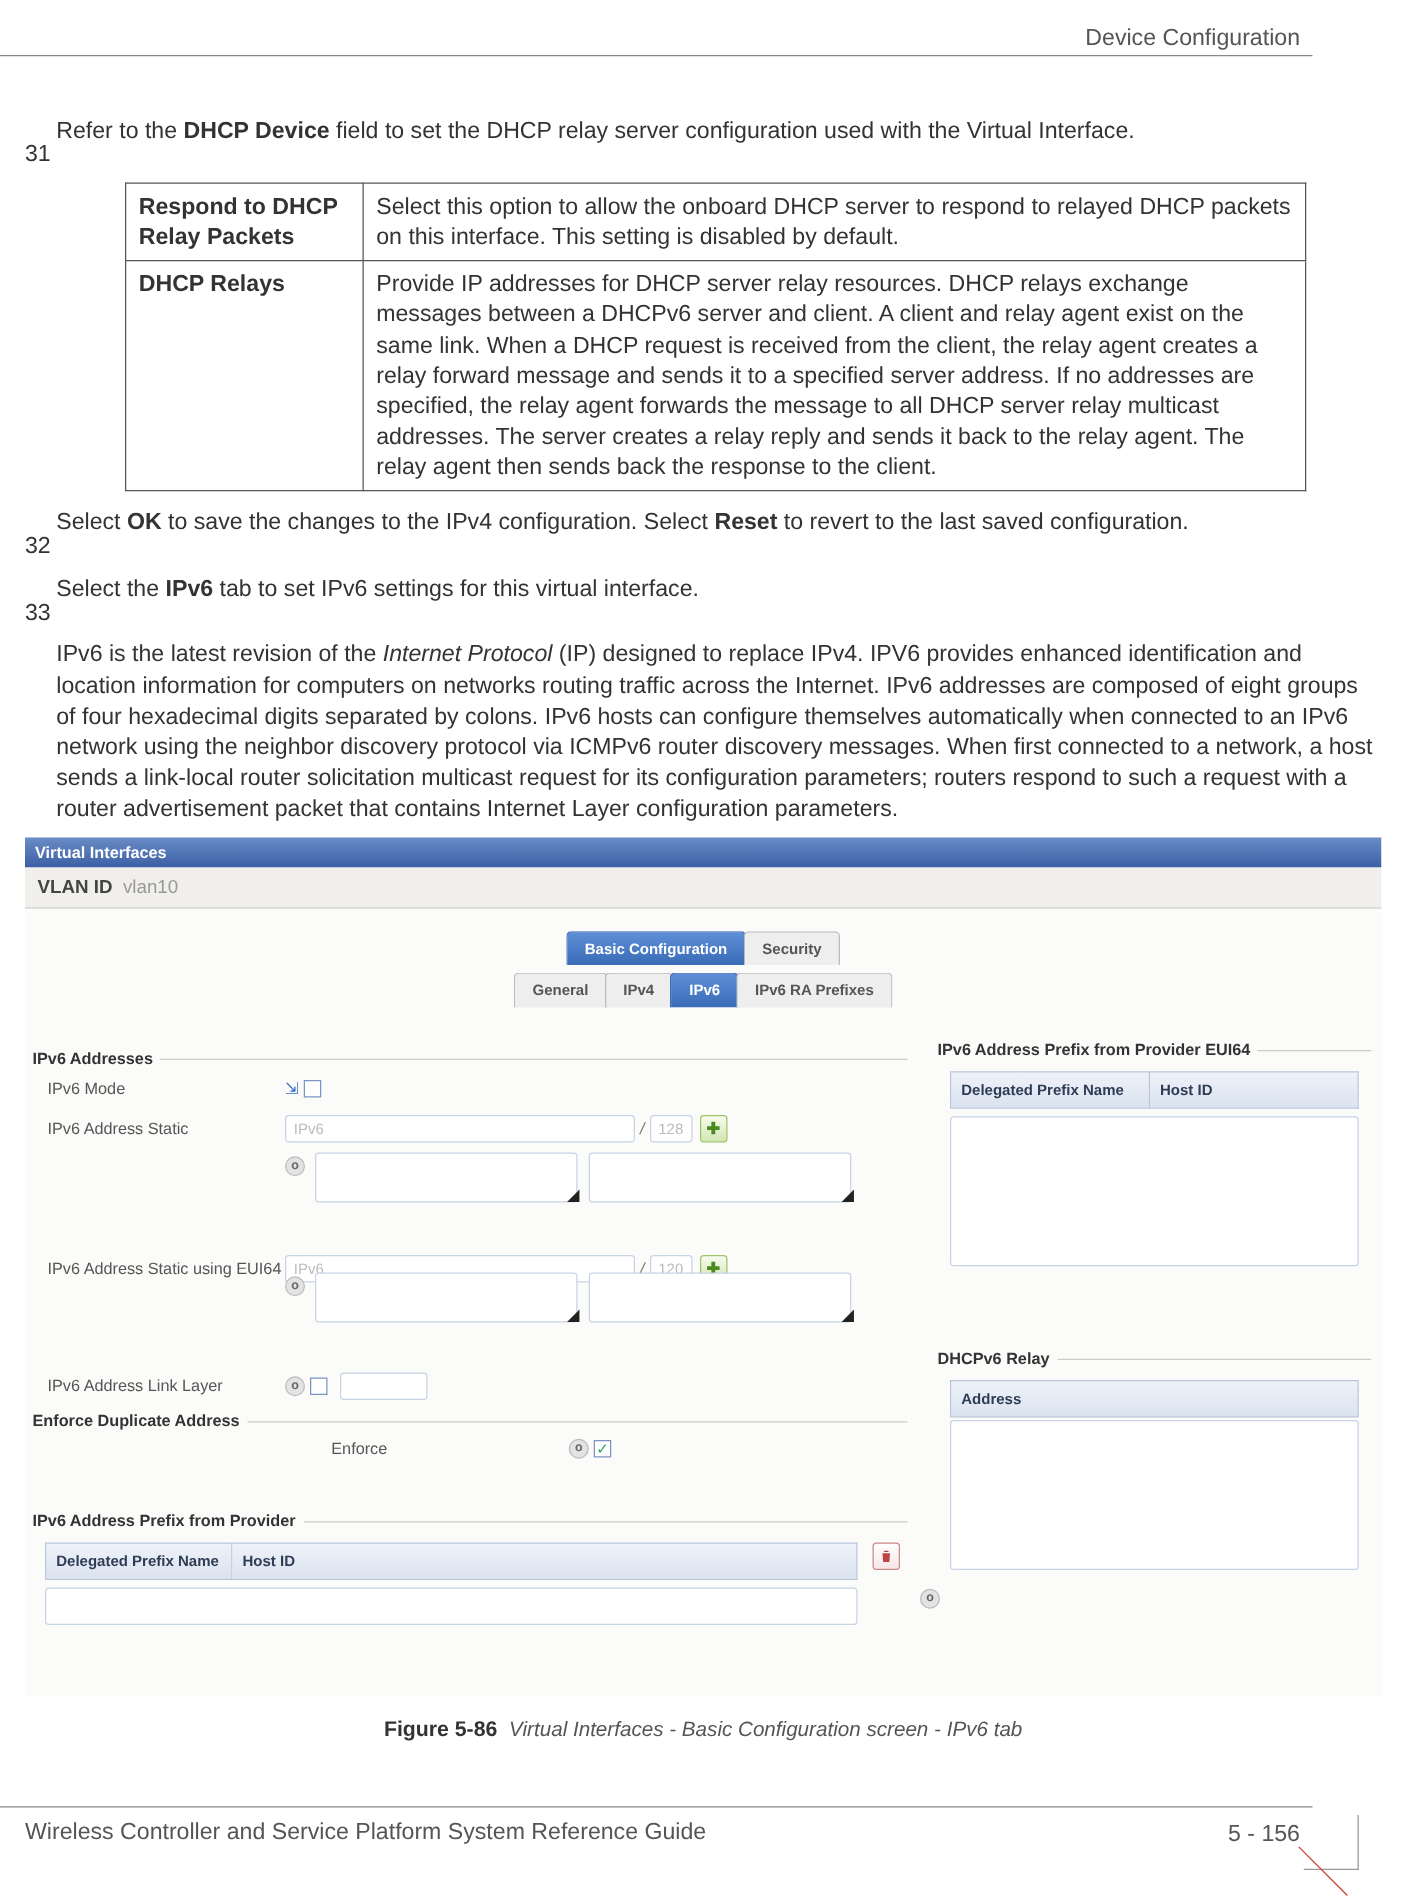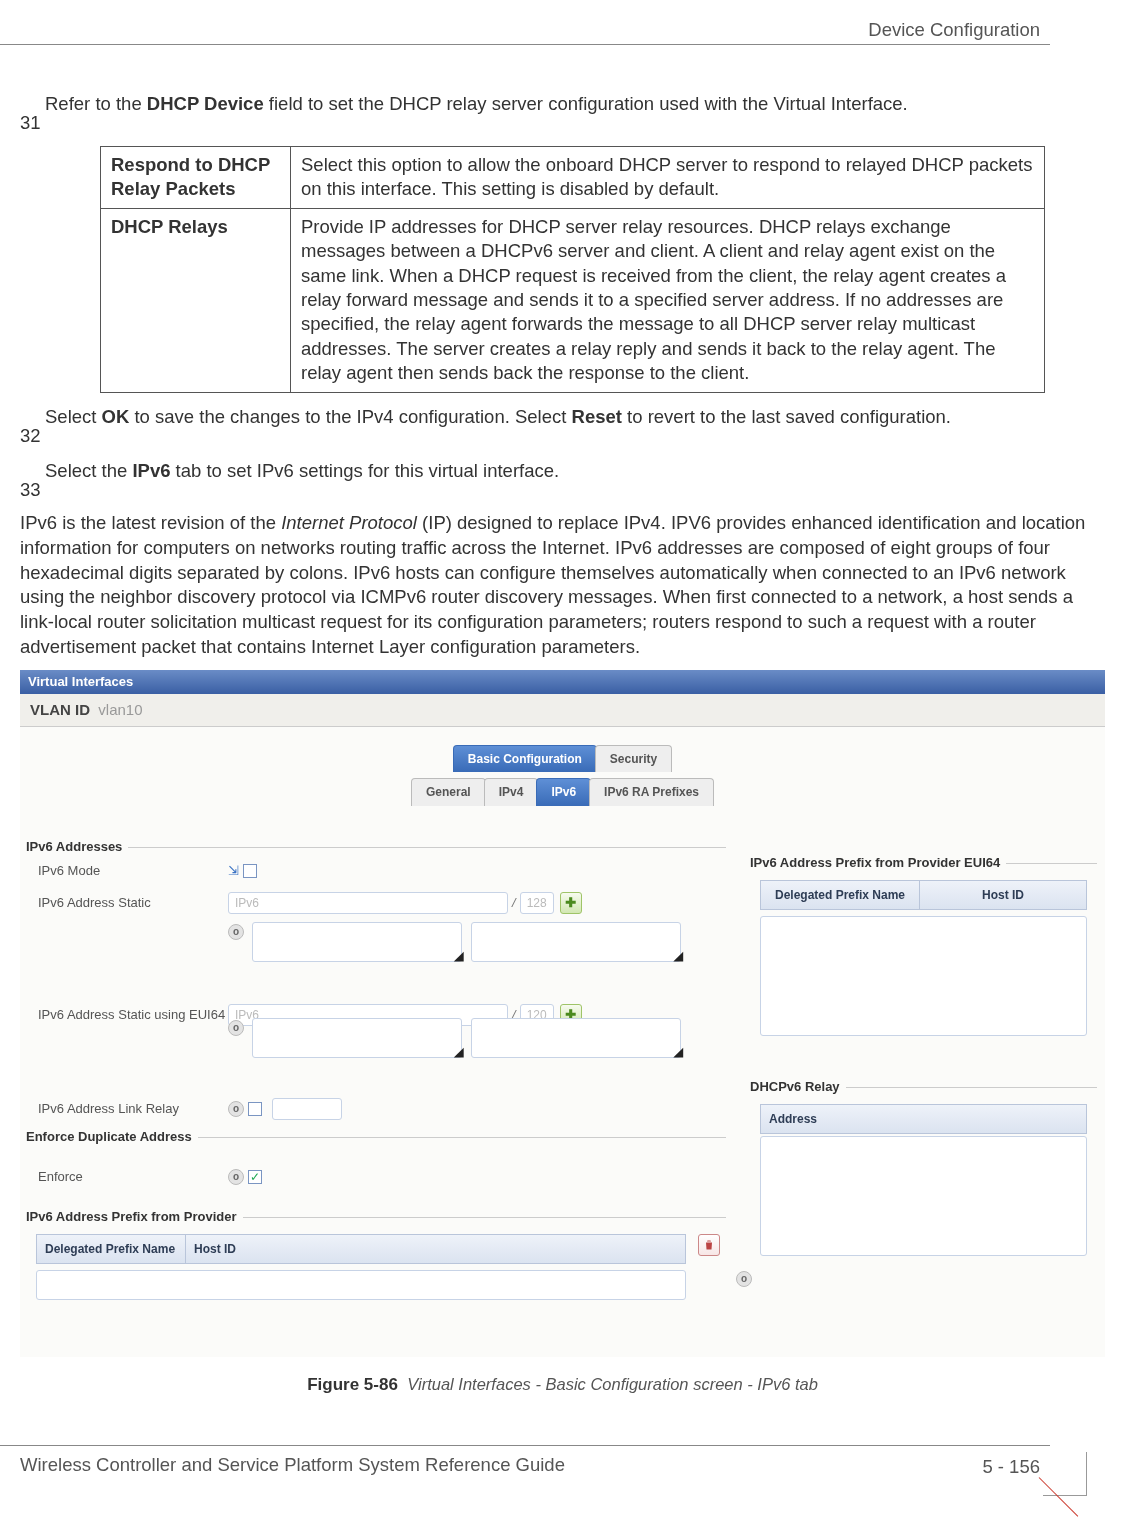--- a/index.html
+++ b/index.html
@@ -42,20 +42,21 @@
   .step-num {
     width: 25px;
     flex-shrink: 0;
     text-align: left;
     margin-top: 19px;
   }
   .step-body {
     flex: 1;
   }
   .indent-body {
+    margin-left: 25px;
   }
   .bold {
     font-weight: 600;
     color: #333;
   }
   .italic { font-style: italic; }
   table.deftable {
     border-collapse: collapse;
     margin: 8px 0 12px 80px;
     width: 945px;
@@ -309,30 +310,30 @@
           <span class="txtbox" style="width:34px;color:#bbb;">120</span>
           <span class="btnplus">✚</span>
         </div>
         <div style="position:absolute; top:170px; left:202px;">
           <span class="chip-o">o</span>
           <div class="listbox" style="display:inline-block;width:210px;height:40px;vertical-align:top;position:relative;"><span class="scroller">◢</span></div>
           <div class="listbox" style="display:inline-block;width:210px;height:40px;vertical-align:top;margin-left:6px;position:relative;"><span class="scroller">◢</span></div>
         </div>
 
         <div class="row" style="top:250px;">
-          <label>IPv6 Address Link Relay</label>
+          <label>IPv6 Address Link Layer</label>
           <span class="chip-o">o</span>
           <span class="checkbox"></span>
           <span class="txtbox" style="width:70px;margin-left:10px;"></span>
         </div>
       </div>
 
       <div class="groupbox" style="top:410px; left:6px; width:700px; height:60px;">
         <div class="glabel">Enforce Duplicate Address</div>
-        <div class="row" style="top:30px;">
+        <div class="row" style="top:12px;justify-content:center;">
           <label>Enforce</label>
           <span class="chip-o">o</span>
           <span class="checkbox checked"></span>
         </div>
       </div>
 
       <div class="groupbox" style="top:490px; left:6px; width:700px;">
         <div class="glabel">IPv6 Address Prefix from Provider</div>
         <div style="position:absolute; top:16px; left:10px; right:40px; display:flex;">
           <div class="tablehead" style="flex:0 0 150px;">Delegated Prefix Name</div>
@@ -341,21 +342,21 @@
         <div style="position:absolute; top:16px; right:6px;">
           <span class="trashbtn">
             <svg width="12" height="12" viewBox="0 0 24 24">
                 <path fill="#b44" d="M6 7h12l-1 14H7L6 7zm3-4h6l1 2H8l1-2z"></path>
               </svg>
           </span>
         </div>
         <div class="listbox" style="position:absolute; top:52px; left:10px; right:40px; height:30px;"></div>
       </div>
 
-      <div class="groupbox" style="top:136px; left:730px; right:8px; height:200px;text-align:center;">
+      <div class="groupbox" style="top:113px; left:730px; right:8px; height:200px;">
         <div class="glabel">IPv6 Address Prefix from Provider EUI64</div>
         <div style="position:absolute; top:16px; left:10px; right:10px; display:flex;">
           <div class="tablehead" style="flex:0 0 160px;">Delegated Prefix Name</div>
           <div class="tablehead" style="flex:1; border-left:none;">Host ID</div>
         </div>
         <div class="listbox" style="position:absolute; top:52px; left:10px; right:10px; height:120px;"></div>
       </div>
 
       <div class="groupbox" style="top:360px; left:730px; right:8px; height:220px;">
         <div class="glabel">DHCPv6 Relay</div>

